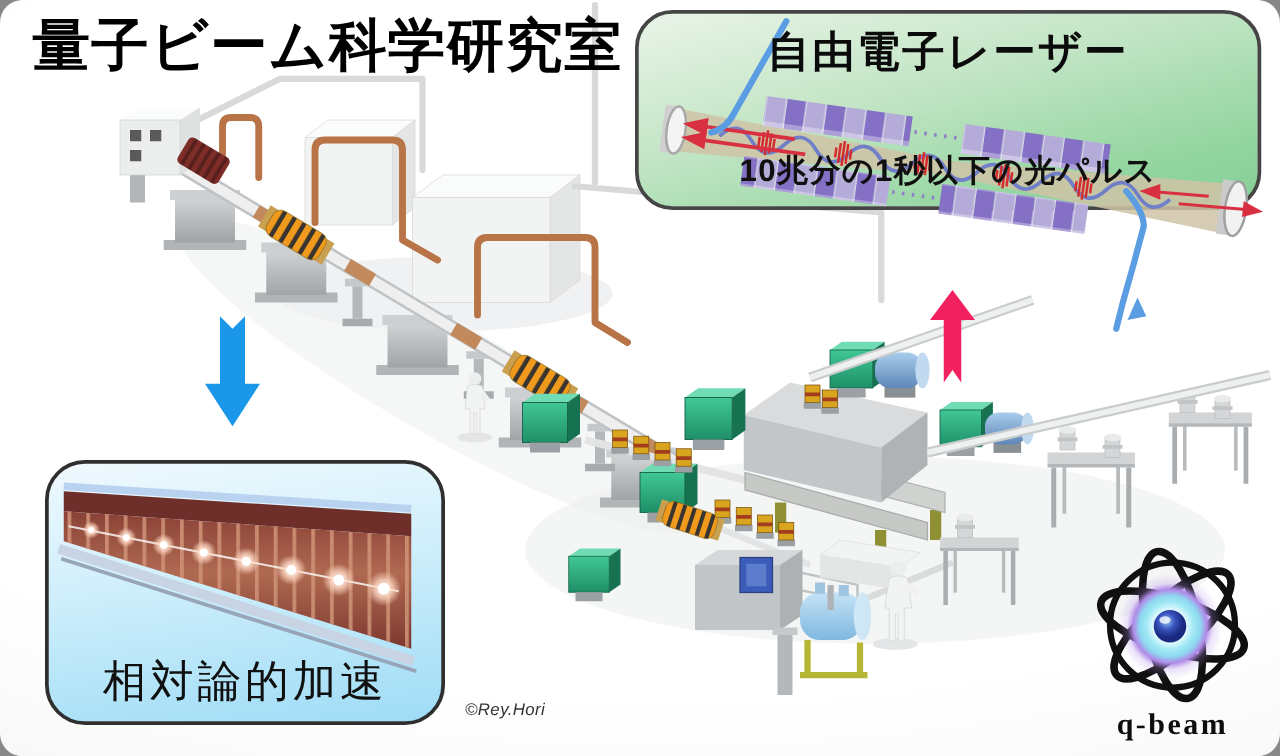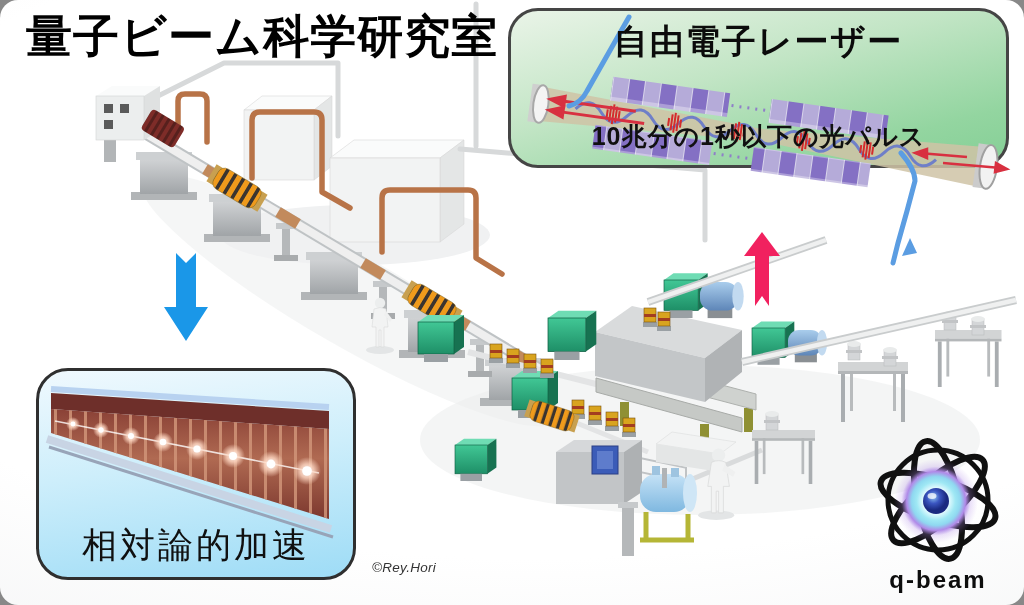--- a/index.html
+++ b/index.html
@@ -35,21 +35,21 @@
     border:3px solid #2f2f2f; border-radius:32px;
     background:linear-gradient(172deg,#f0f9fe 0%,#cdeefb 45%,#9edcf6 100%);
     overflow:hidden;
   }
   .accel-caption {
     position:absolute; left:0; bottom:8px; width:100%; text-align:center;
     font-size:35px; font-weight:500; color:#101010; letter-spacing:3px;font-family:Liberation Serif, serif;
   }
   .arrow-down { position:absolute; left:164px; top:253px; z-index:4; }
   .arrow-up   { position:absolute; left:744px; top:232px; z-index:4; }
-  .qbeam-logo { position:absolute; left:862px; top:434px; width:152px; height:160px; z-index:4; }
+  .qbeam-logo { position:absolute; left:862px; top:434px; width:152px; height:160px; z-index:4;font-family:Liberation Serif, serif; }
   .qbeam-label {
     position:absolute; left:0; bottom:0; width:100%; text-align:center;
     font-size:24px; font-weight:700; color:#0d0d0d; letter-spacing:2px;
   }
   .credit {
     position:absolute; left:372px; top:560px; z-index:6;
     font-size:13.5px; color:#333; letter-spacing:0.3px;font-style:italic;
   }
 </style>
 </head>

